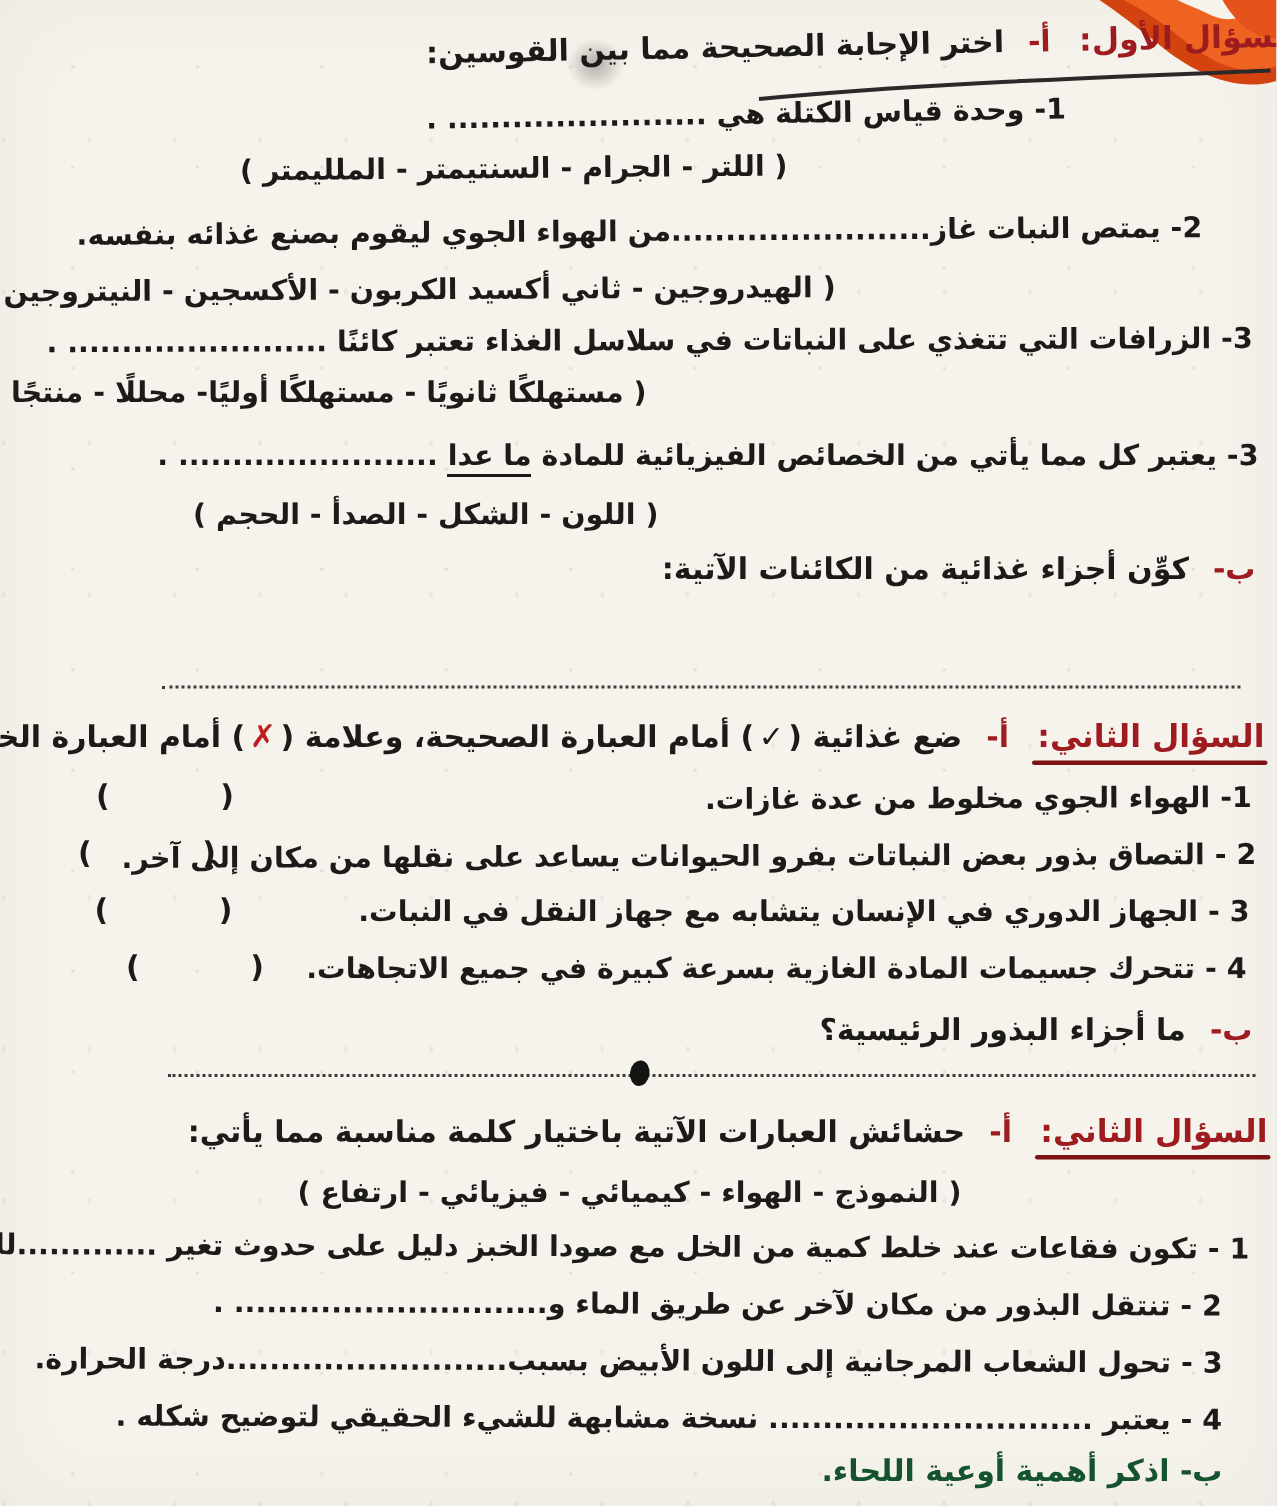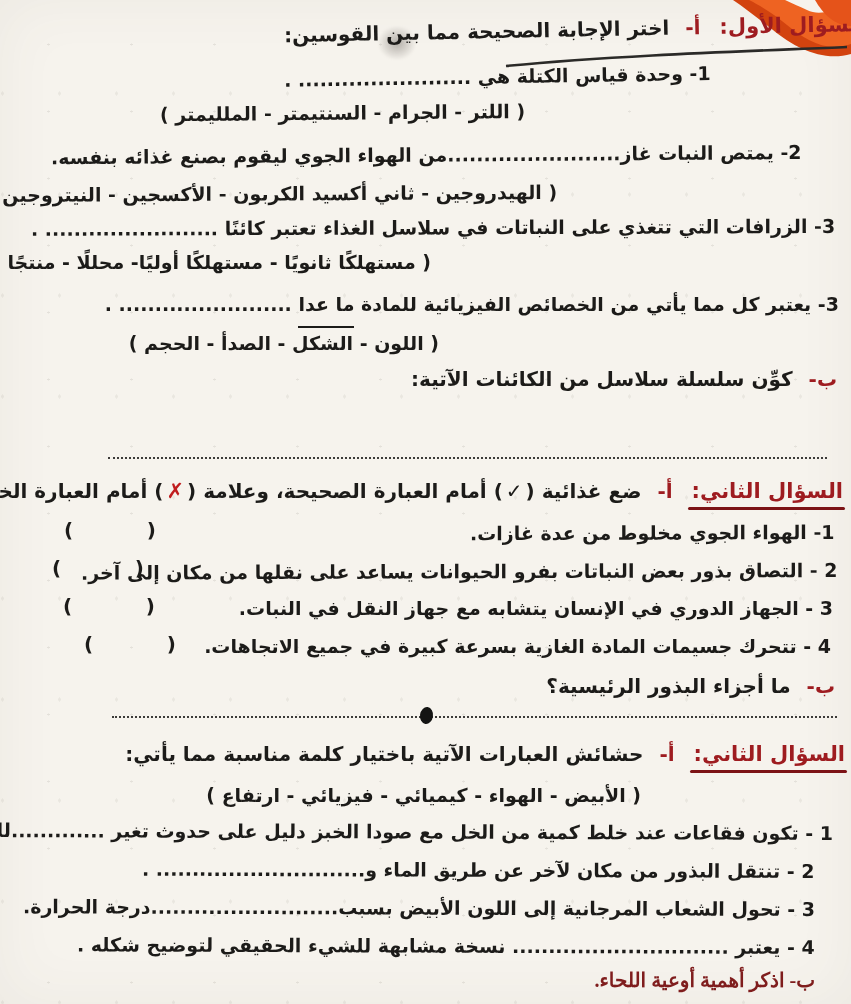--- a/index.html
+++ b/index.html
@@ -15,22 +15,22 @@
       radial-gradient(rgba(70,62,52,.10) 1px, transparent 1.5px),
       radial-gradient(rgba(70,62,52,.07) 1px, transparent 1.4px);
     background-size:83px 67px, 57px 101px;
     background-position:7px 11px, 31px 43px;
   }
   .line{position:absolute;white-space:nowrap;direction:rtl;font-size:19px;transform-origin:right center;}
   .hdr{font-size:20px;}
   .title{color:#9e1c20;font-size:21px;margin-left:12px;display:inline-block;position:relative;}
   .utitle::after{content:"";position:absolute;right:-2px;left:-4px;bottom:-7px;height:3px;background:#7c1316;border-radius:2px;}
   .plabel{color:#9e1c20;margin-left:9px;}
-  .redline{color:#7f1d1d;font-family:Liberation Serif, serif;}
-  .u{border-bottom:2.2px solid #1c1b19;padding-bottom:11px;}
+  .redline{color:#14532d;}
+  .u{border-bottom:2.2px solid #1c1b19;padding-bottom:1px;}
   .check{padding:0 3px;}
   .cross{color:#c01d1f;padding:0 3px;font-size:21px;}
   .slot{position:absolute;font-size:20px;letter-spacing:2px;white-space:nowrap;}
   .dotsep{position:absolute;height:0;border-top:2.5px dotted #3c3b39;}
   .bigdot{position:absolute;width:13px;height:17px;border-radius:50%;background:#141413;transform:rotate(8deg);}
   .arc{position:absolute;}
   .arc path{stroke:#2b2a28;stroke-width:2.6;fill:none;}
   .smudge{position:absolute;width:38px;height:34px;border-radius:50%;
     background:radial-gradient(ellipse at center, rgba(110,104,98,.5), rgba(110,104,98,0) 72%);
     filter:blur(1px);}
@@ -68,21 +68,21 @@
   <div class="line" style="top:215px;right:16px;transform:rotate(-0.2deg)">3- الزرافات التي تتغذي على النباتات في سلاسل الغذاء تعتبر كائنًا ........................ .</div>
   <div class="line" style="top:251px;right:420px">( مستهلكًا ثانويًا -  مستهلكًا أوليًا-  محللًا -  منتجًا )</div>
 
   <div class="line" style="top:293px;right:12px">
     <span>3- يعتبر كل مما يأتي من الخصائص الفيزيائية للمادة </span><span class="u">ما عدا</span><span> ........................ .</span>
   </div>
   <div class="line" style="top:332px;right:412px">( اللون -  الشكل  -  الصدأ  -  الحجم )</div>
 
   <div class="line hdr" style="top:367px;right:14px">
     <span class="plabel">ب-</span>
-    <span>كوِّن سلسلة سلاسل من الكائنات الآتية:</span>
+    <span>كوِّن أجزاء غذائية من الكائنات الآتية:</span>
   </div>
 
   <div class="dotsep" style="top:457px;left:108px;right:24px"></div>
 
   <div class="line hdr" style="top:479px;right:8px">
     <span class="title utitle">السؤال الثاني:</span>
     <span class="plabel">أ-</span>
     <span>ضع غذائية (</span><span class="check">✓</span><span>) أمام العبارة الصحيحة، وعلامة (</span><span class="cross">✗</span><span>) أمام العبارة الخطأ:</span>
   </div>
 
@@ -105,21 +105,21 @@
 
   <div class="dotsep" style="top:716px;left:112px;right:14px"></div>
   <div class="bigdot" style="top:707px;left:420px"></div>
 
   <div class="line hdr" style="top:742px;right:6px">
     <span class="title utitle">السؤال الثاني:</span>
     <span class="plabel">أ-</span>
     <span>حشائش العبارات الآتية باختيار كلمة مناسبة مما يأتي:</span>
   </div>
 
-  <div class="line" style="top:784px;right:210px">( الأبيض  -  الهواء  -  كيميائي  -  فيزيائي  -  ارتفاع )</div>
+  <div class="line" style="top:784px;right:210px">( النموذج  -  الهواء  -  كيميائي  -  فيزيائي  -  ارتفاع )</div>
 
   <div class="line" style="top:822px;right:18px;transform:rotate(0.2deg)">1 - تكون فقاعات عند خلط كمية من الخل مع صودا الخبز دليل على حدوث تغير .............للمادة.</div>
   <div class="line" style="top:860px;right:36px;transform:rotate(0.2deg)">2 - تنتقل البذور من مكان لآخر عن طريق الماء و............................. .</div>
   <div class="line" style="top:898px;right:36px;transform:rotate(0.2deg)">3 - تحول الشعاب المرجانية إلى اللون الأبيض بسبب..........................درجة الحرارة.</div>
   <div class="line" style="top:936px;right:36px;transform:rotate(0.2deg)">4 - يعتبر .............................. نسخة مشابهة للشيء الحقيقي لتوضيح شكله .</div>
 
   <div class="line hdr redline" style="top:968px;right:36px">ب- اذكر أهمية أوعية اللحاء.</div>
 
 </div>
 

